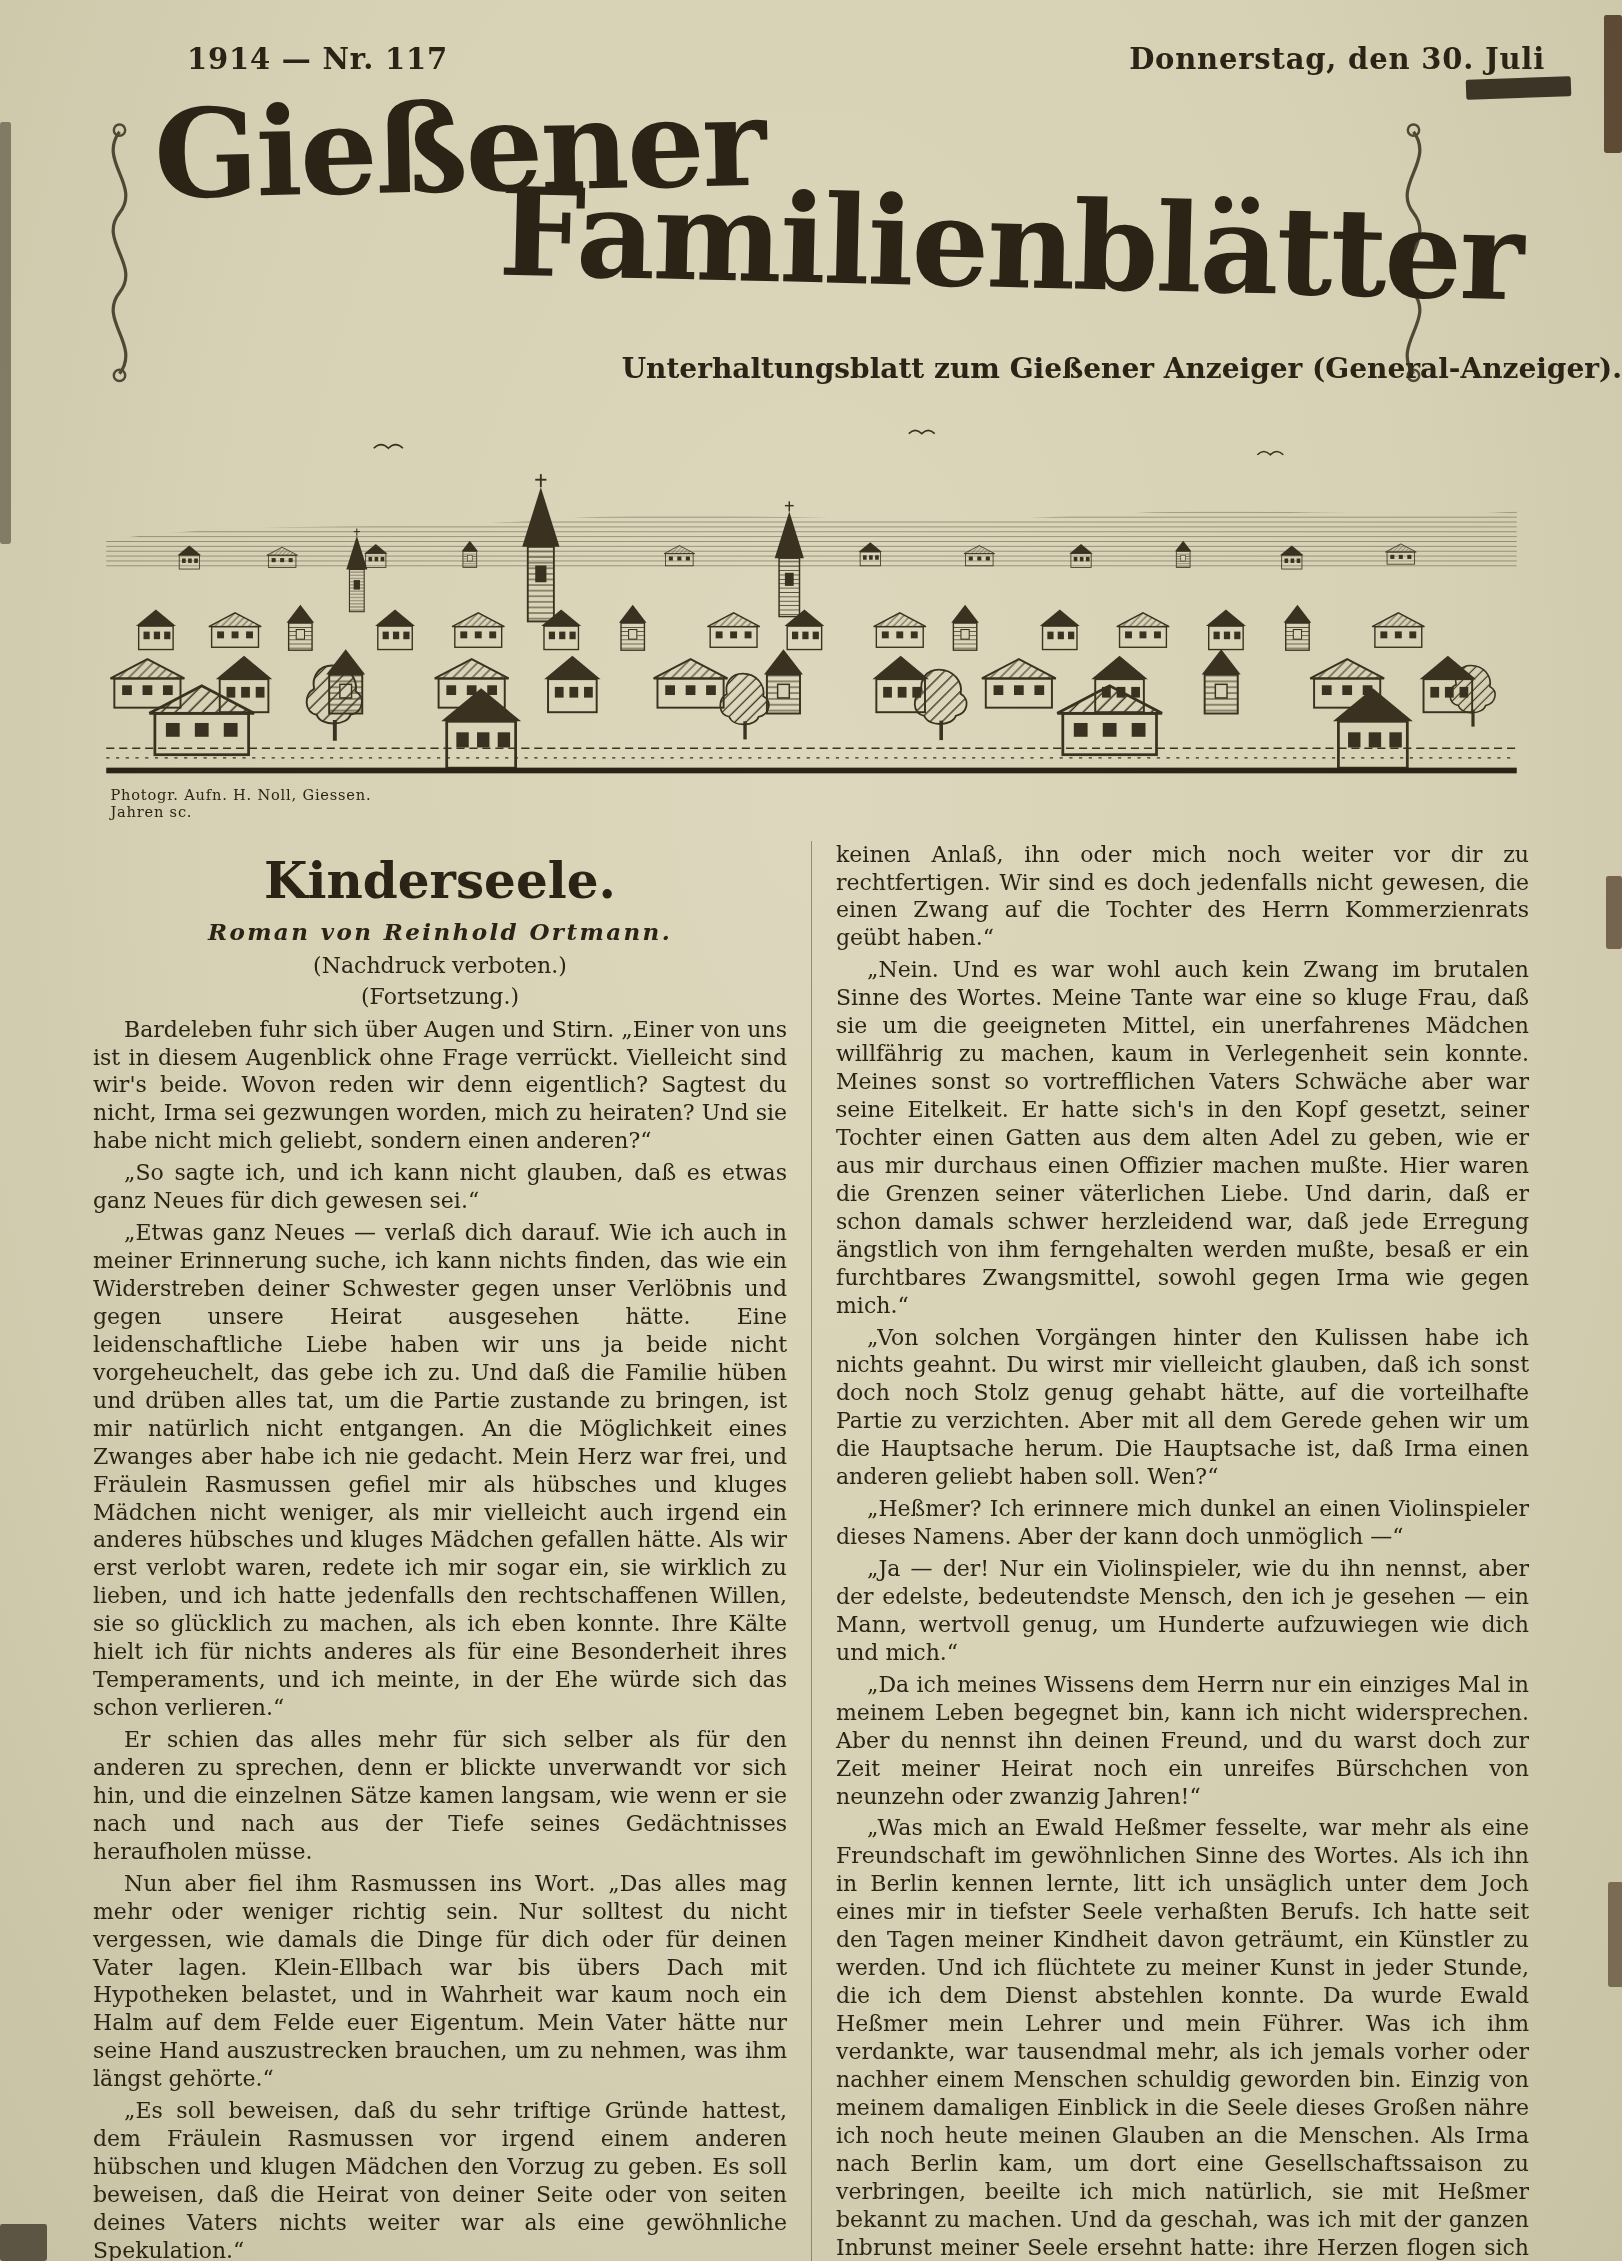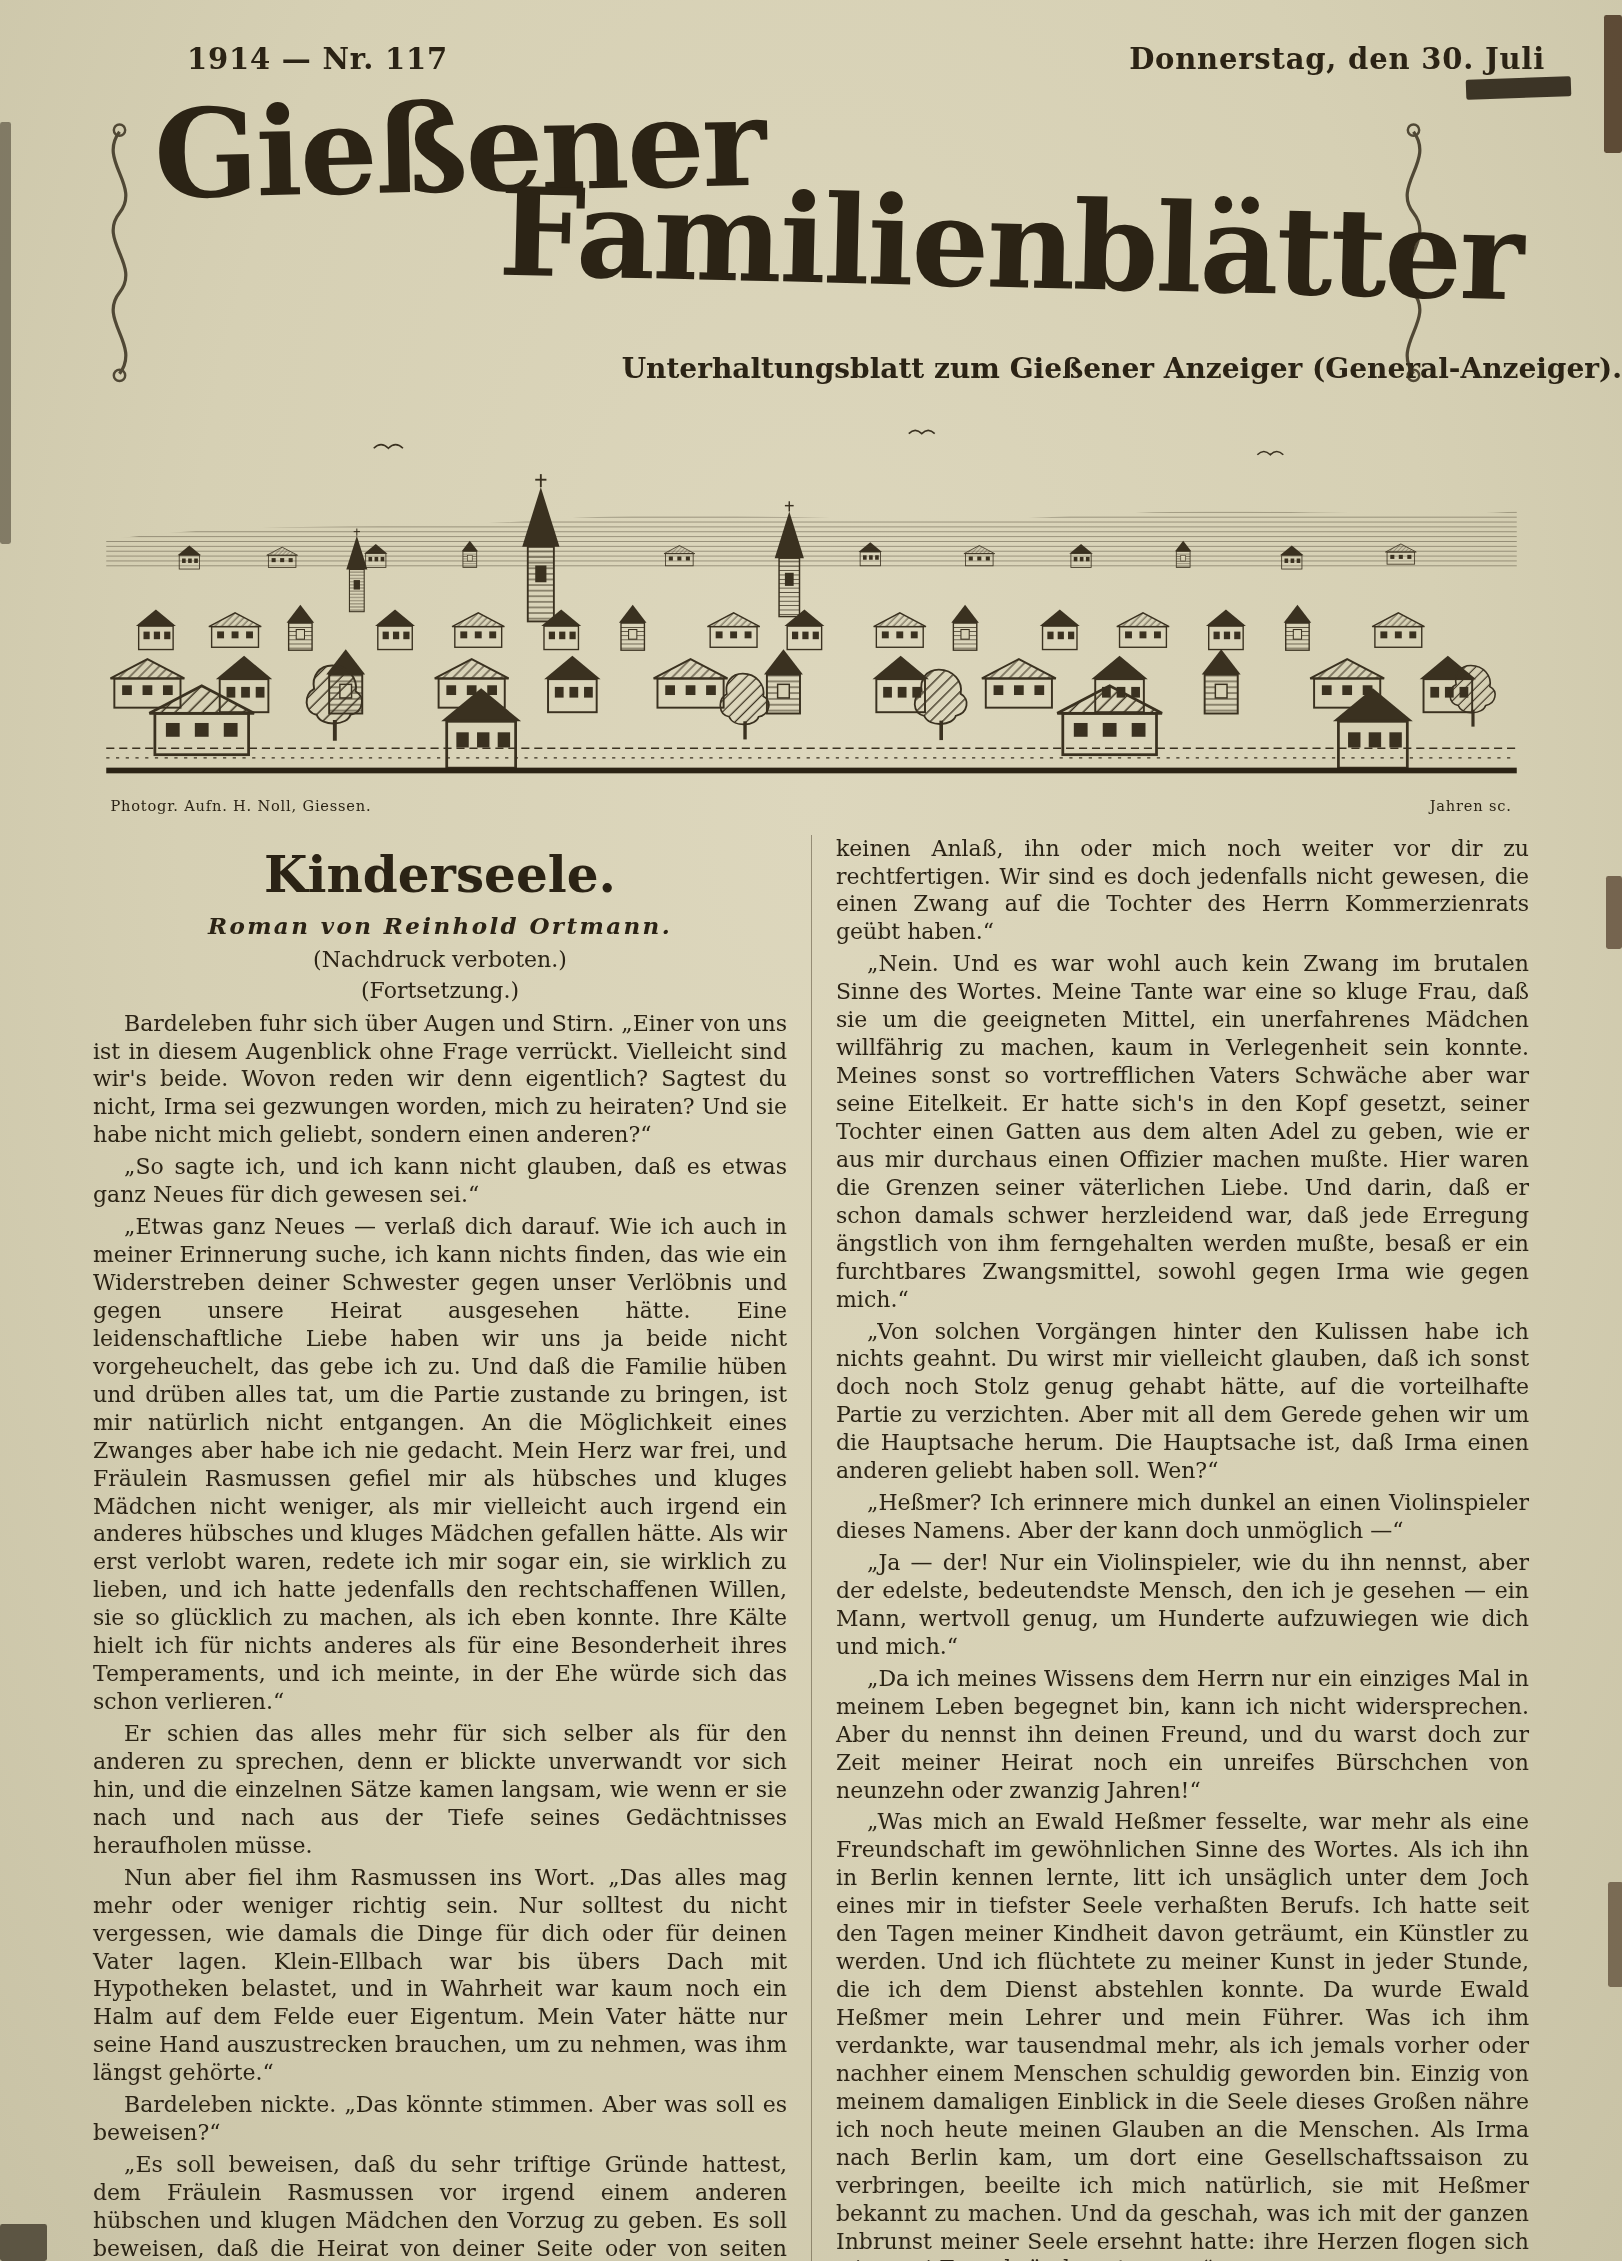--- a/index.html
+++ b/index.html
@@ -23,24 +23,25 @@
   .masthead .word { position:absolute; font-weight:bold; font-size:122px; letter-spacing:-2.4px; white-space:nowrap; }
   .masthead .w1 { left:154px; top:0px; transform:rotate(-1.2deg); }
   .masthead .w2 { left:499px; top:96px; transform:rotate(1.4deg); }
   .subtitle { text-align:right; font-size:28px; font-weight:bold; margin-top:1.6px; }
   .ornament { position:absolute; width:57px; height:268px; top:122px; opacity:.85; }
   .ornament.left { left:91px; }
   .ornament.right { right:180px; }
   
   .illustration-wrap { width:1411px; margin:13px auto 0; }
   .caption-row {
-    width:1411px; margin:15px auto 0;
+    width:1411px; margin:4px auto 0;
     display:flex; justify-content:space-between;
     font-size:14.6px; letter-spacing:0.8px; padding:0 4.9px;
     box-sizing:border-box;
+    flex-direction:column;
   }
   
   .columns { display:flex; width:1436px; margin:21px auto 0; }
   .col { width:718px; box-sizing:border-box; }
   .col-left  { padding-right:24px; }
   .col-right { padding-left:24px; border-left:1.6px solid rgba(62,52,32,.45); }
   .article-title { text-align:center; font-size:50px; font-weight:bold; margin:10px 0 8px; }
   .article-byline { text-align:center; font-size:23px; font-weight:bold; letter-spacing:2.4px; margin:0 0 8px;font-style:italic; }
   .article-notice, .article-continuation { text-align:center; font-size:22px; margin:1.6px 0 6.5px; }
   .body-para {
@@ -212,21 +213,20 @@
       <div class="article-title">Kinderseele.</div>
       <div class="article-byline">Roman von Reinhold Ortmann.</div>
       <div class="article-notice">(Nachdruck verboten.)</div>
       <div class="article-continuation">(Fortsetzung.)</div>
       <div class="para-list">
           <p class="body-para">Bardeleben fuhr sich über Augen und Stirn. „Einer von uns ist in diesem Augenblick ohne Frage verrückt. Vielleicht sind wir's beide. Wovon reden wir denn eigentlich? Sagtest du nicht, Irma sei gezwungen worden, mich zu heiraten? Und sie habe nicht mich geliebt, sondern einen anderen?“</p>
           <p class="body-para">„So sagte ich, und ich kann nicht glauben, daß es etwas ganz Neues für dich gewesen sei.“</p>
           <p class="body-para">„Etwas ganz Neues — verlaß dich darauf. Wie ich auch in meiner Erinnerung suche, ich kann nichts finden, das wie ein Widerstreben deiner Schwester gegen unser Verlöbnis und gegen unsere Heirat ausgesehen hätte. Eine leidenschaftliche Liebe haben wir uns ja beide nicht vorgeheuchelt, das gebe ich zu. Und daß die Familie hüben und drüben alles tat, um die Partie zustande zu bringen, ist mir natürlich nicht entgangen. An die Möglichkeit eines Zwanges aber habe ich nie gedacht. Mein Herz war frei, und Fräulein Rasmussen gefiel mir als hübsches und kluges Mädchen nicht weniger, als mir vielleicht auch irgend ein anderes hübsches und kluges Mädchen gefallen hätte. Als wir erst verlobt waren, redete ich mir sogar ein, sie wirklich zu lieben, und ich hatte jedenfalls den rechtschaffenen Willen, sie so glücklich zu machen, als ich eben konnte. Ihre Kälte hielt ich für nichts anderes als für eine Besonderheit ihres Temperaments, und ich meinte, in der Ehe würde sich das schon verlieren.“</p>
           <p class="body-para">Er schien das alles mehr für sich selber als für den anderen zu sprechen, denn er blickte unverwandt vor sich hin, und die einzelnen Sätze kamen langsam, wie wenn er sie nach und nach aus der Tiefe seines Gedächtnisses heraufholen müsse.</p>
           <p class="body-para">Nun aber fiel ihm Rasmussen ins Wort. „Das alles mag mehr oder weniger richtig sein. Nur solltest du nicht vergessen, wie damals die Dinge für dich oder für deinen Vater lagen. Klein-Ellbach war bis übers Dach mit Hypotheken belastet, und in Wahrheit war kaum noch ein Halm auf dem Felde euer Eigentum. Mein Vater hätte nur seine Hand auszustrecken brauchen, um zu nehmen, was ihm längst gehörte.“</p>
-          <p class="body-para">Bardeleben nickte. „Das könnte stimmen. Aber was soll es beweisen?“</p>
           <p class="body-para">„Es soll beweisen, daß du sehr triftige Gründe hattest, dem Fräulein Rasmussen vor irgend einem anderen hübschen und klugen Mädchen den Vorzug zu geben. Es soll beweisen, daß die Heirat von deiner Seite oder von seiten deines Vaters nichts weiter war als eine gewöhnliche Spekulation.“</p>
           <p class="body-para">„Von seiten meines Vaters — vielleicht. Aber ich sehe</p>
         </div>
     </div>
     <div class="col col-right">
       <div class="para-list">
           <p class="body-para">keinen Anlaß, ihn oder mich noch weiter vor dir zu rechtfertigen. Wir sind es doch jedenfalls nicht gewesen, die einen Zwang auf die Tochter des Herrn Kommerzienrats geübt haben.“</p>
           <p class="body-para">„Nein. Und es war wohl auch kein Zwang im brutalen Sinne des Wortes. Meine Tante war eine so kluge Frau, daß sie um die geeigneten Mittel, ein unerfahrenes Mädchen willfährig zu machen, kaum in Verlegenheit sein konnte. Meines sonst so vortrefflichen Vaters Schwäche aber war seine Eitelkeit. Er hatte sich's in den Kopf gesetzt, seiner Tochter einen Gatten aus dem alten Adel zu geben, wie er aus mir durchaus einen Offizier machen mußte. Hier waren die Grenzen seiner väterlichen Liebe. Und darin, daß er schon damals schwer herzleidend war, daß jede Erregung ängstlich von ihm ferngehalten werden mußte, besaß er ein furchtbares Zwangsmittel, sowohl gegen Irma wie gegen mich.“</p>
           <p class="body-para">„Von solchen Vorgängen hinter den Kulissen habe ich nichts geahnt. Du wirst mir vielleicht glauben, daß ich sonst doch noch Stolz genug gehabt hätte, auf die vorteilhafte Partie zu verzichten. Aber mit all dem Gerede gehen wir um die Hauptsache herum. Die Hauptsache ist, daß Irma einen anderen geliebt haben soll. Wen?“</p>
           <p class="body-para">„Heßmer? Ich erinnere mich dunkel an einen Violinspieler dieses Namens. Aber der kann doch unmöglich —“</p>

